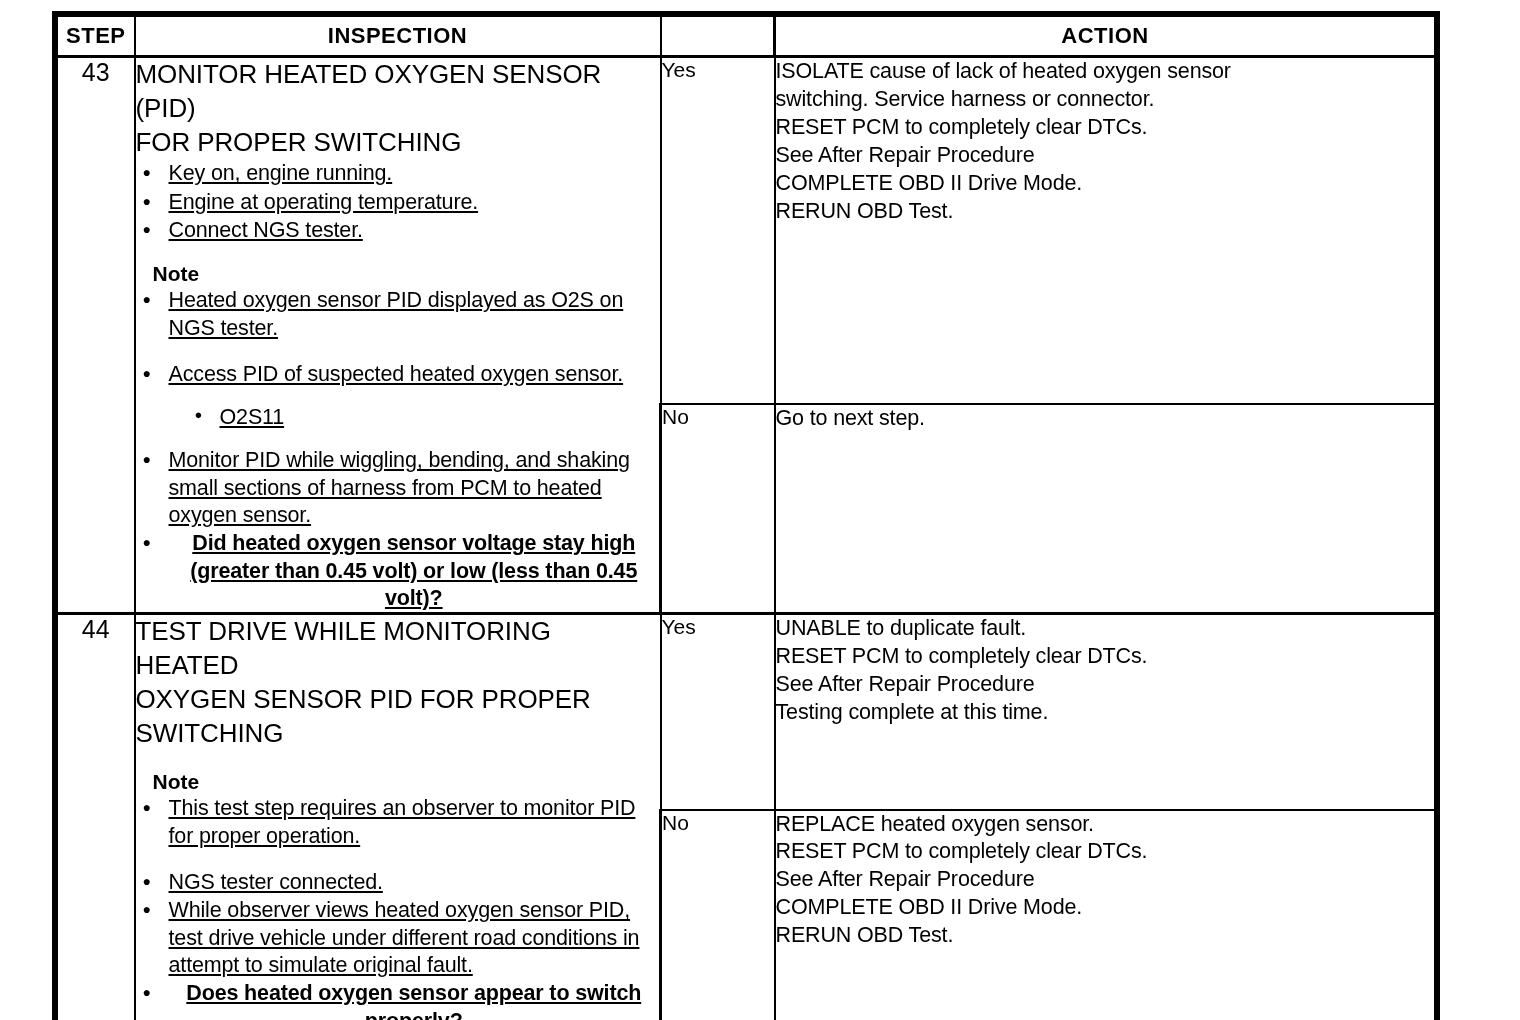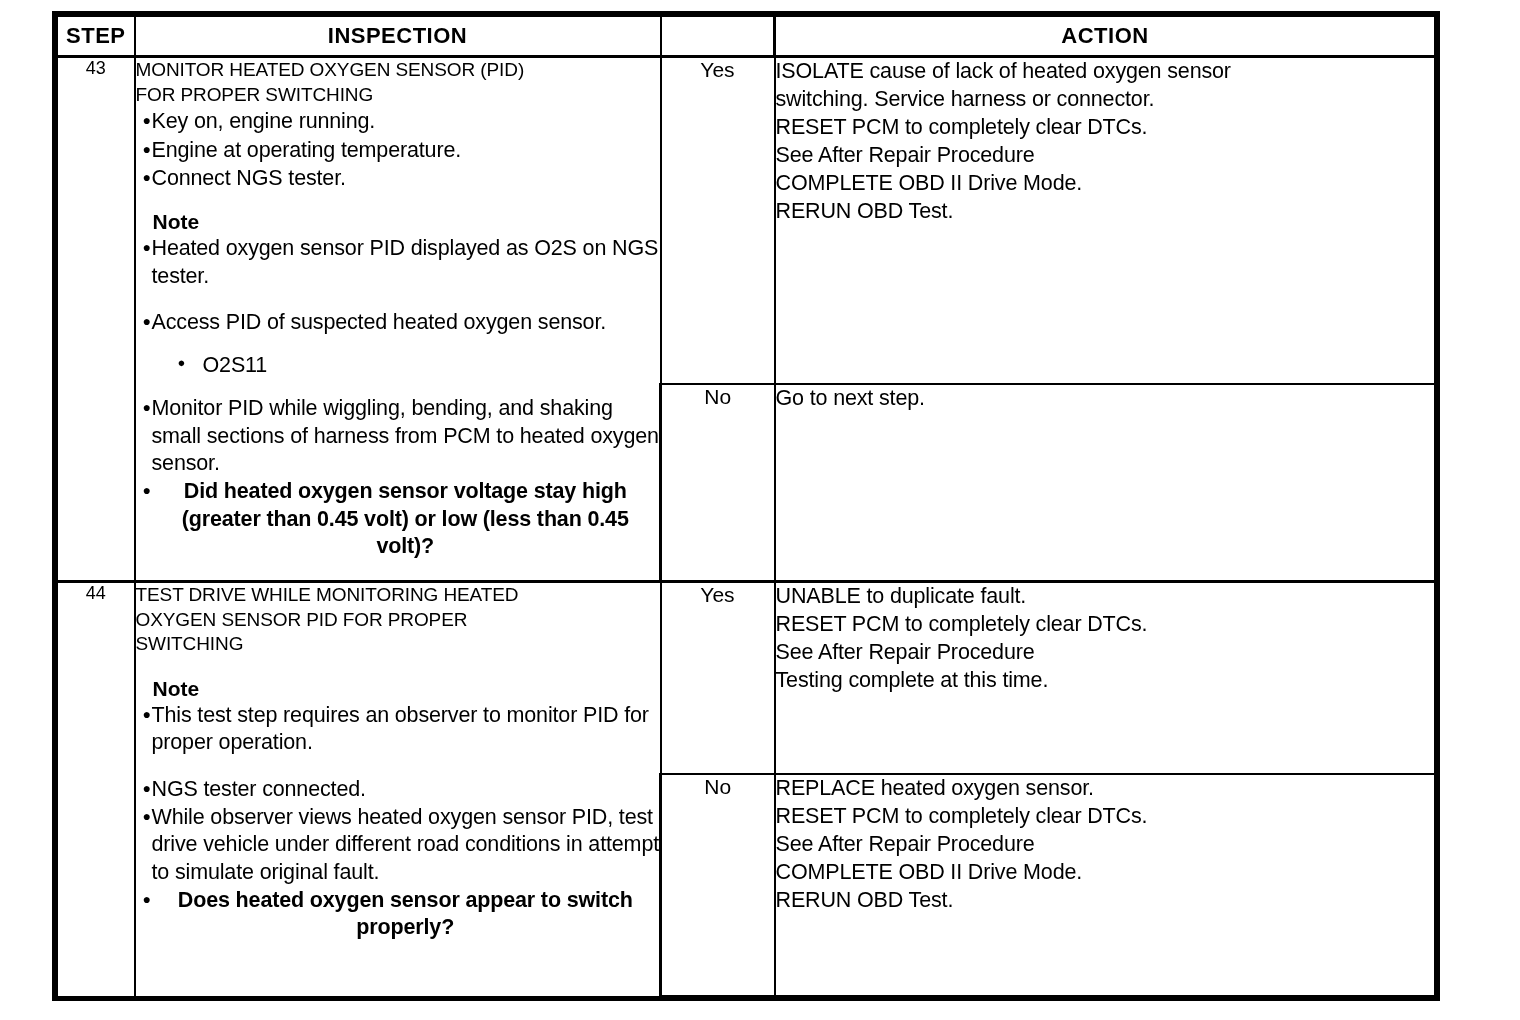--- a/index.html
+++ b/index.html
@@ -61,57 +61,58 @@
     font-size: 22px;
     font-weight: bold;
     letter-spacing: 0.5px;
     border-bottom: 3px solid #000000;
   }
   .hdr th.blank-hdr { border-right: 3px solid #000000; }
 
   
   .step-num {
     text-align: center;
-    font-size: 18px;
+    font-size: 25px;
     padding-top: 10px;
     font-weight: normal;
   }
 
   
   .insp-cell {
     padding: 8px 10px 12px 12px;
     border-right: 3px solid #000000;
   }
   .insp-title {
-    font-size: 19px;
+    font-size: 26px;
     line-height: 1.30;
     letter-spacing: -0.1px;
     white-space: pre-line;
   }
   .note-head {
     font-size: 21px;
     font-weight: bold;
     margin-top: 18px;
     margin-bottom: 1px;
     padding-left: 17px;
   }
   .note-head.tight { margin-top: 20px; }
 
   ul.blist {
     list-style: none;
     margin: 0;
     padding: 0;
   }
   ul.blist > li {
     position: relative;
-    padding-left: 16px;
+    padding-left: 33px;
     font-size: 21.5px;
     line-height: 1.27;
     margin-top: 1px;
     letter-spacing: -0.15px;
+    text-decoration: underline;
   }
   ul.blist > li::before {
     content: "\25CF";
     position: absolute;
     left: 7px;
     top: -1px;
     font-size: 14px;
     line-height: 1.9;
   }
   ul.blist > li.bold { font-weight: bold; text-align: center; }
@@ -132,21 +133,20 @@
     content: "\25CF";
     position: absolute;
     left: 10px;
     top: -1px;
     font-size: 13px;
     line-height: 1.9;
   }
 
   
   .yn-cell {
-    text-align: center;
     font-size: 21px;
     padding-top: 9px;
     border-right: 3px solid #000000;
     margin-left: 8px;
   }
 
   
   .action-cell {
     padding: 8px 10px 12px 14px;
     font-size: 21.5px;

